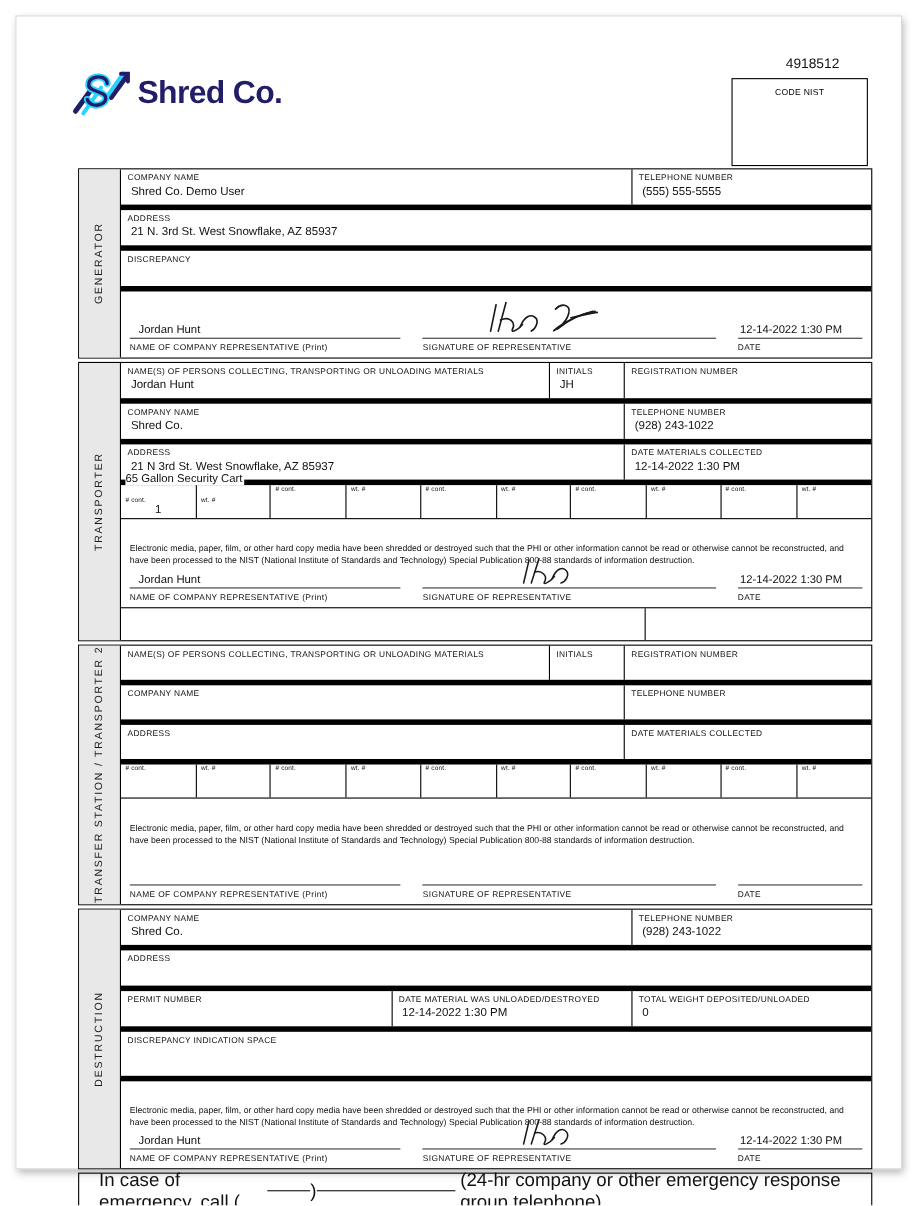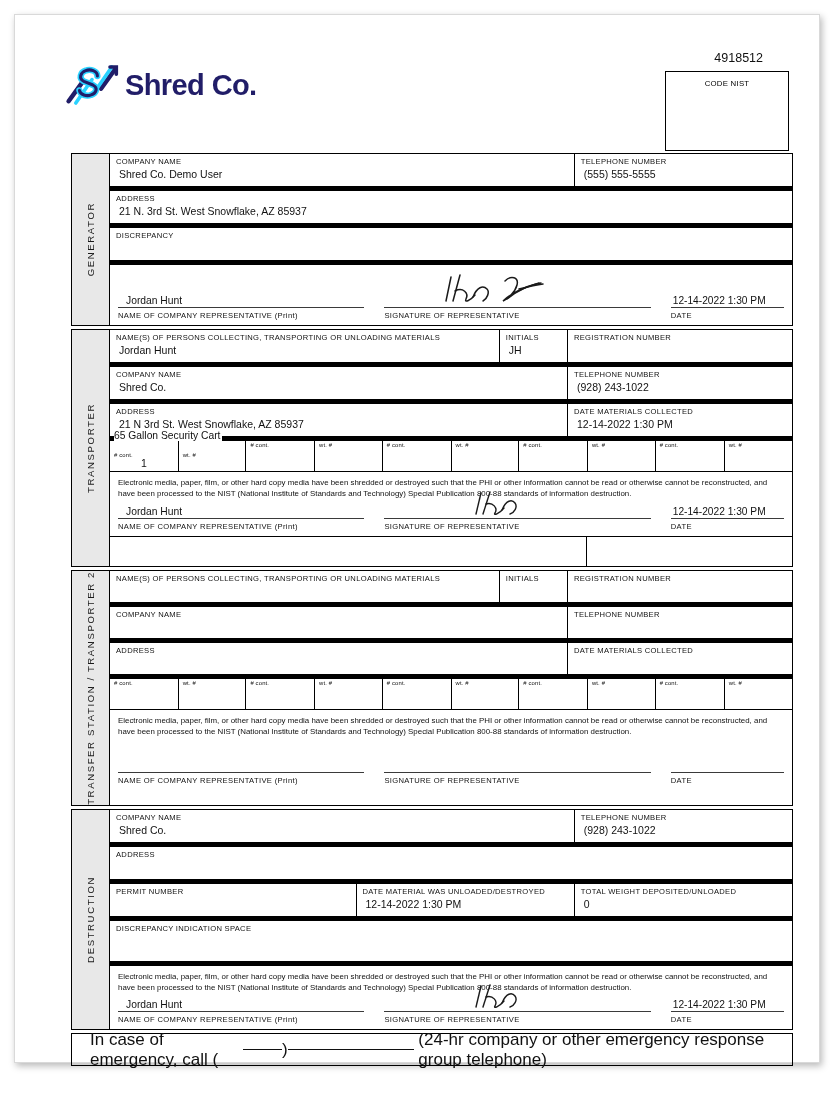--- a/index.html
+++ b/index.html
@@ -89,21 +89,21 @@
   .carttitle {
     position: absolute; left: 4px; top: -11px;
     font-size: 10.3px; color: #111; white-space: nowrap; z-index: 3;
     background: #fff; padding-right: 2px;
   }
   .contgroup.first { overflow: visible; }
   .contgroup.first .half { padding-top: 11px; }
   
   .disc {
     font-size: 7.9px; line-height: 11.4px; color: #111;
-    padding: 5px 8px 2px 8px; letter-spacing: 0px;
+    padding: 5px 8px 2px 8px; letter-spacing: 0px; margin-top: 16px;
   }
   .sigrow {
     display: flex; align-items: flex-end; padding: 0 8px 5px 8px;
     gap: 0;
   }
   .sigcol { position: relative; }
   .sigcol.name { flex: 0 0 37%; }
   .sigcol.sign { flex: 0 0 40%; margin-left: 3%; }
   .sigcol.date { flex: 0 0 17%; margin-left: 3%; }
   .sigline {

